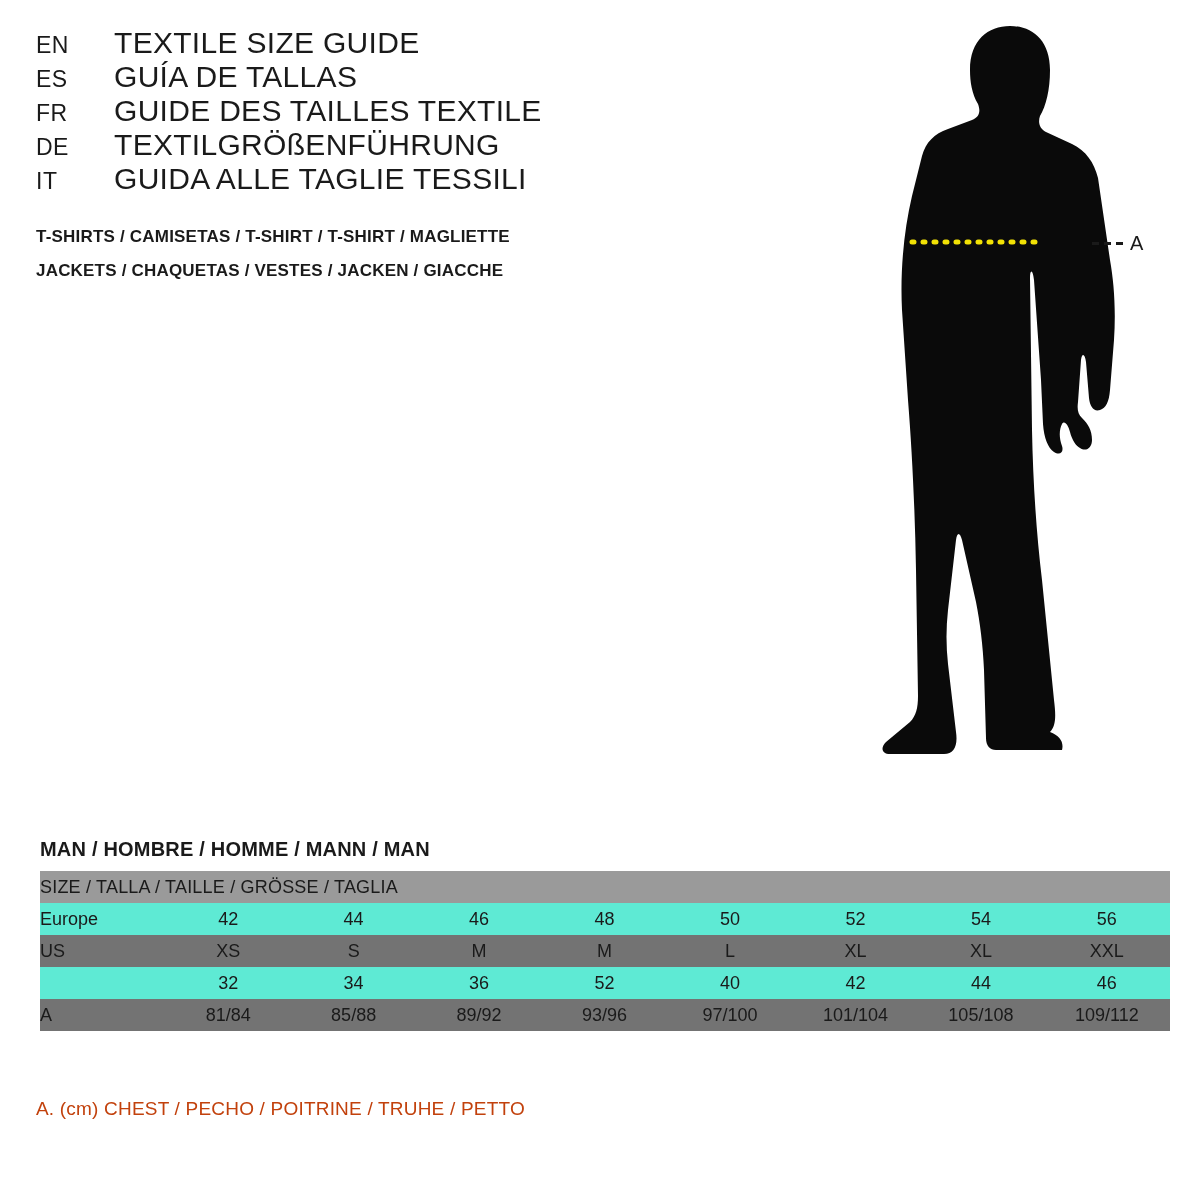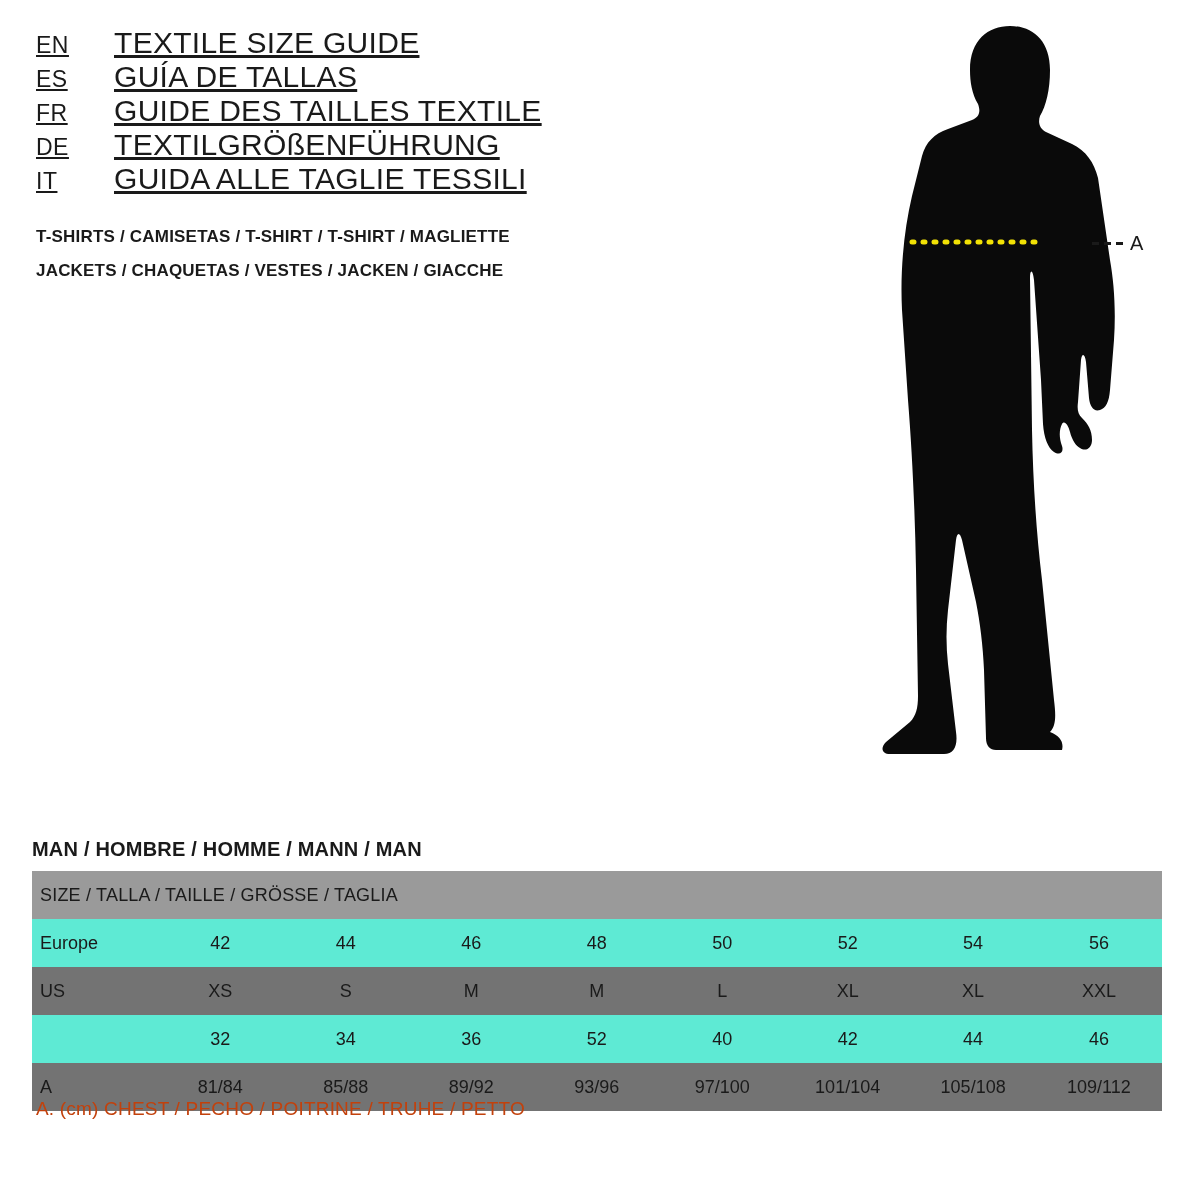--- a/index.html
+++ b/index.html
@@ -20,21 +20,20 @@
   .lang-block {
     position: absolute;
     left: 36px;
     top: 26px;
     width: 700px;
   }
   .lang-row {
     display: flex;
     align-items: baseline;
     height: 34px;
-    text-decoration: underline;
   }
   .lang-code {
     width: 78px;
     font-size: 23px;
     letter-spacing: 0.5px;
     color: #1a1a1a;
   }
   .lang-text {
     font-size: 30px;
     letter-spacing: 0.3px;
@@ -79,41 +78,41 @@
     left: 282px;
     top: 232px;
     width: 32px;
     height: 3px;
     background: repeating-linear-gradient(to right, #1a1a1a 0 7px, transparent 7px 12px);
   }
 
   
   .table-section {
     position: absolute;
-    left: 32px;
+    left: 40px;
     top: 838px;
     width: 1130px;
   }
   .table-heading {
     font-size: 20px;
     font-weight: bold;
     letter-spacing: 0.2px;
     margin-bottom: 10px;
     color: #1a1a1a;
   }
   table.size-table {
     border-collapse: collapse;
     width: 1130px;
     table-layout: fixed;
   }
   table.size-table td {
     font-size: 18px;
     color: #1a1a1a;
     height: 32px;
-    padding: 8px;
+    padding: 0;
     vertical-align: middle;
   }
   .row-band-dark { background: #9a9a9a; }
   .row-band-light { background: #5eead4; }
   .row-band-white { background: #737373; }
   td.label-cell {
     text-align: left;
     padding-left: 8px;
     width: 170px;
   }

